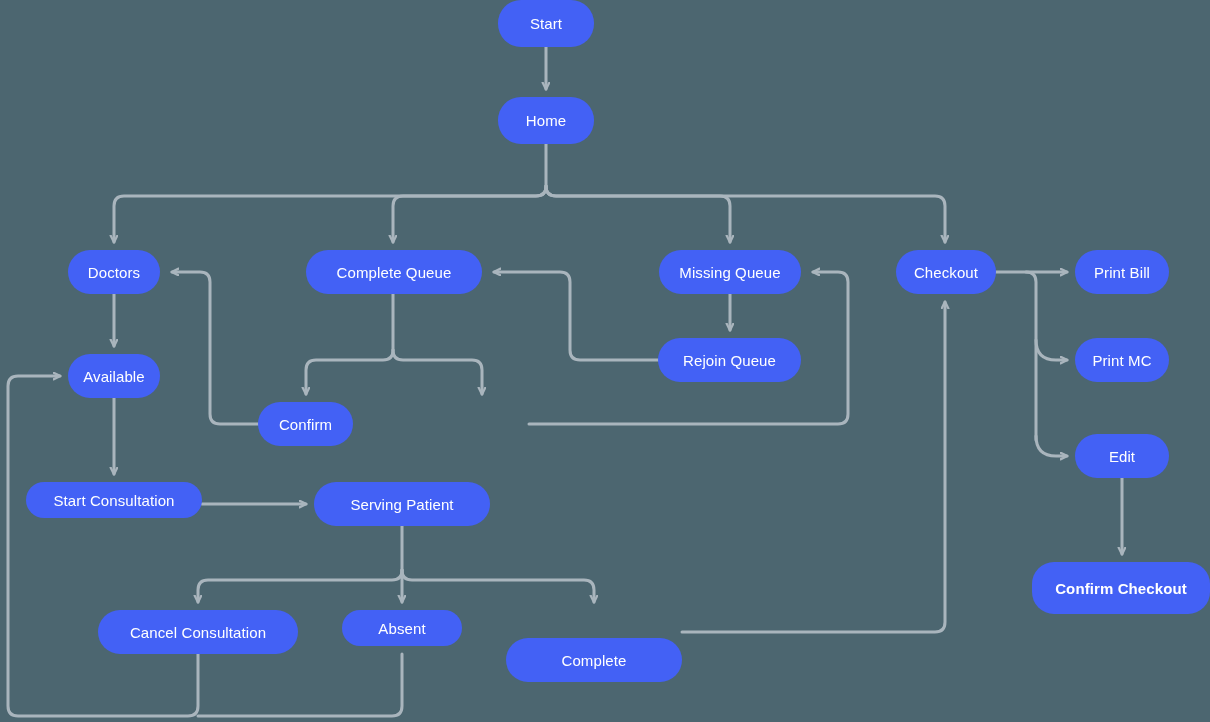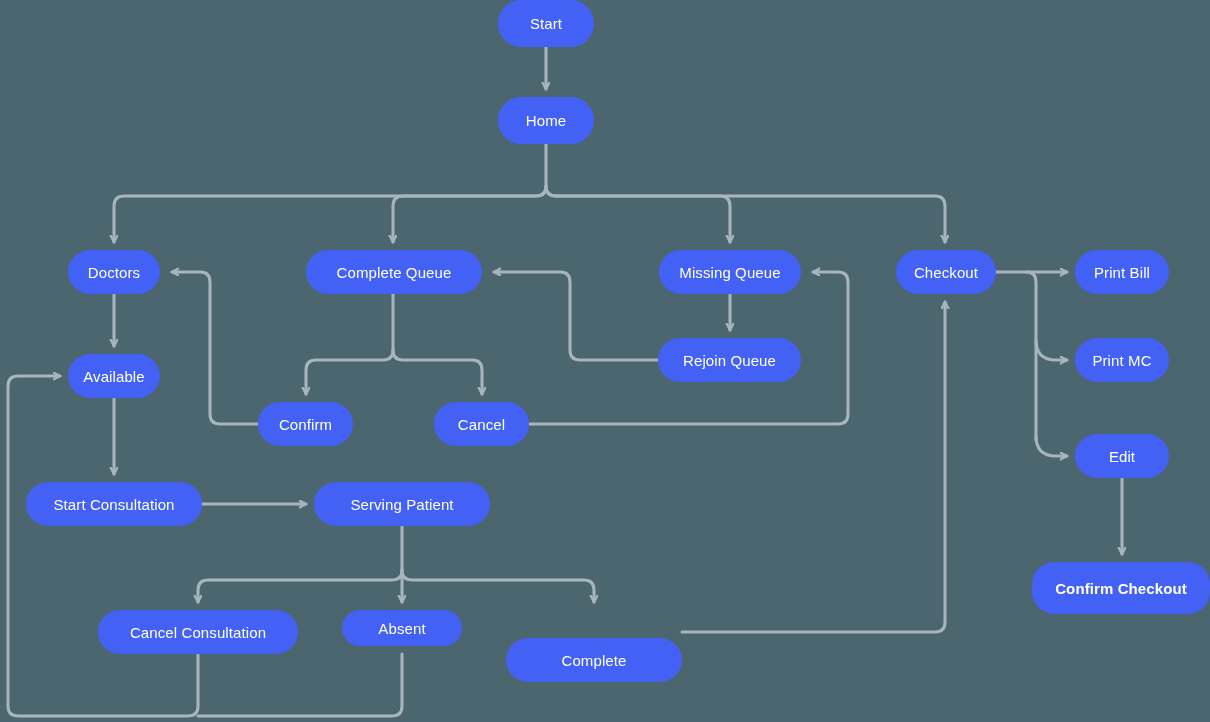--- a/index.html
+++ b/index.html
@@ -144,29 +144,26 @@
   </div>
 
   <div class="node" style="left:258px; top:402px; width:95px; height:44px;">
     <span class="node-label">Confirm</span>
   </div>
 
   <div class="node" style="left:1075px; top:338px; width:94px; height:44px;">
     <span class="node-label">Print MC</span>
   </div>
 
-  <div class="node" style="left:434px; top:402px; width:95px; height:44px;">
-    <span class="node-label">Cancel</span>
-  </div>
 
   <div class="node" style="left:1075px; top:434px; width:94px; height:44px;">
     <span class="node-label">Edit</span>
   </div>
 
-  <div class="node" style="left:26px; top:482px; width:176px; height:44px;">
+  <div class="node" style="left:26px; top:482px; width:176px; height:36px;">
     <span class="node-label">Start Consultation</span>
   </div>
 
   <div class="node" style="left:314px; top:482px; width:176px; height:44px;">
     <span class="node-label">Serving Patient</span>
   </div>
 
   <div class="node" style="left:1032px; top:562px; width:178px; height:52px;font-weight:bold;">
     <span class="node-label">Confirm Checkout</span>
   </div>

